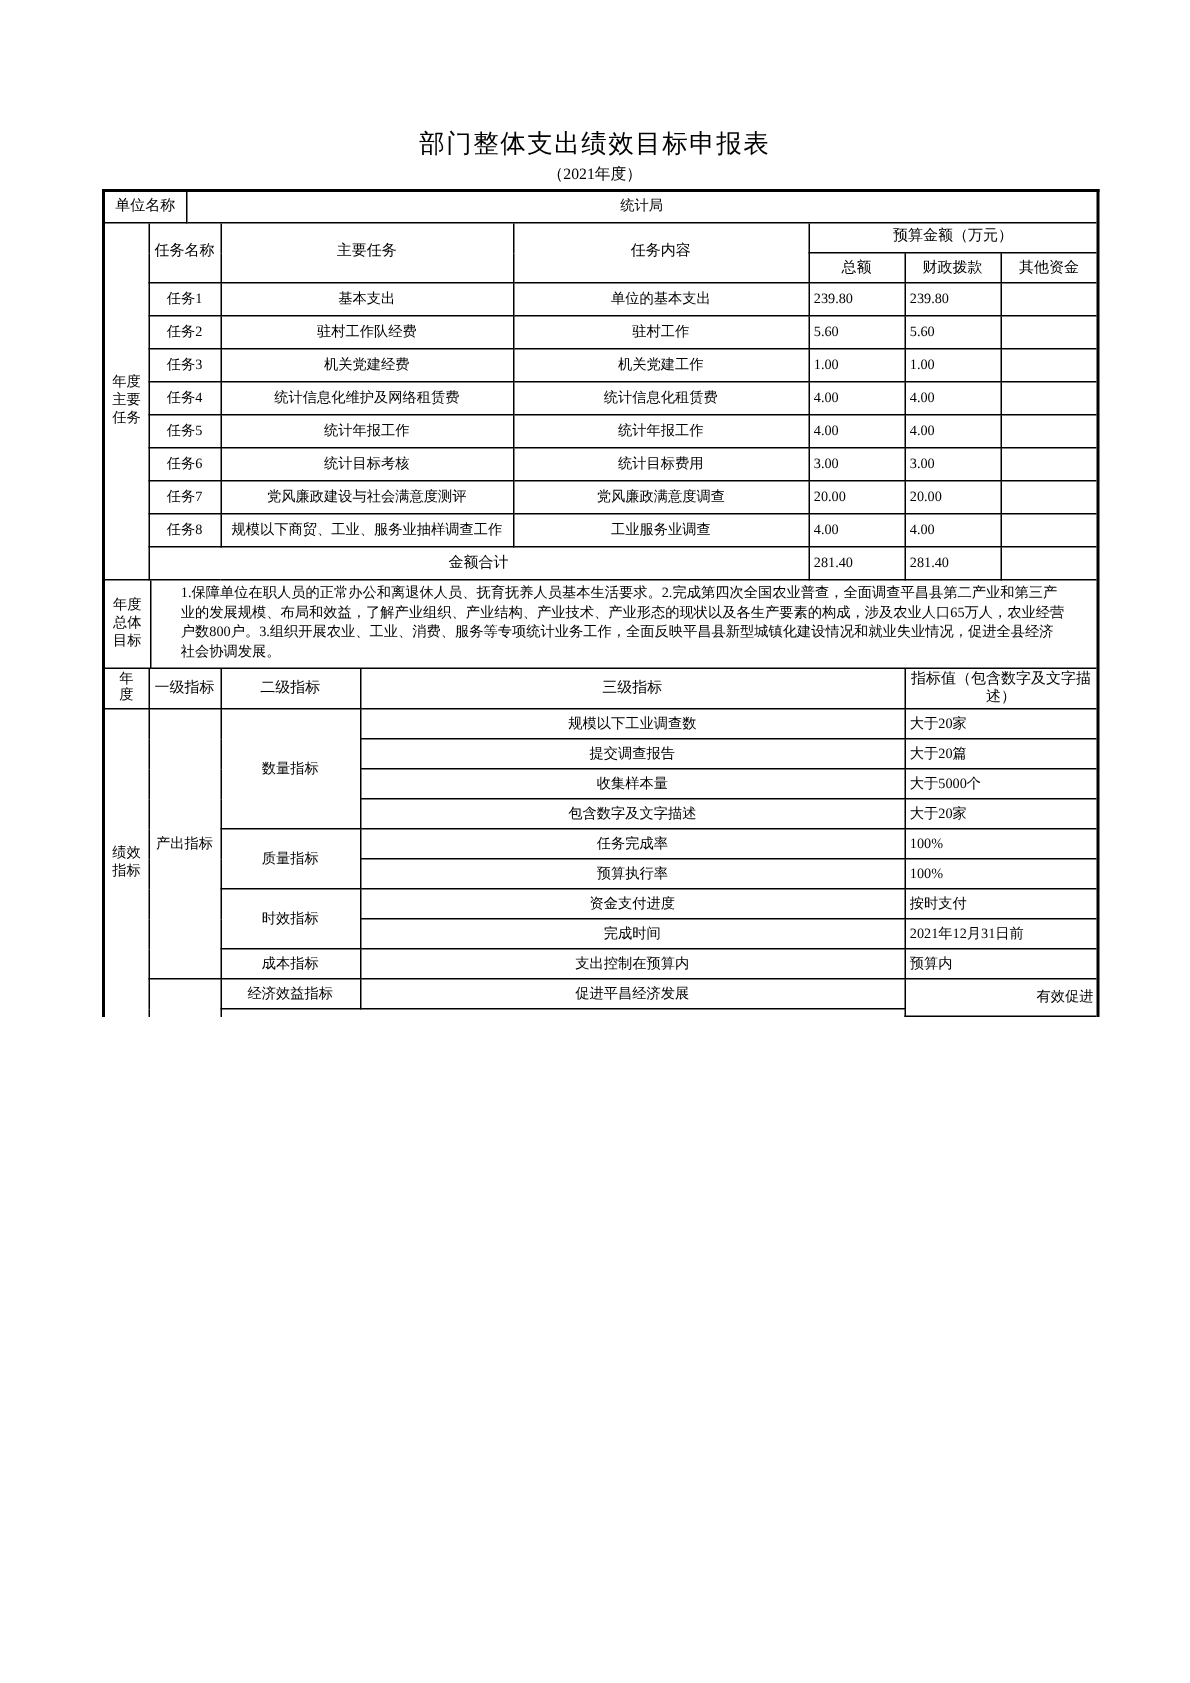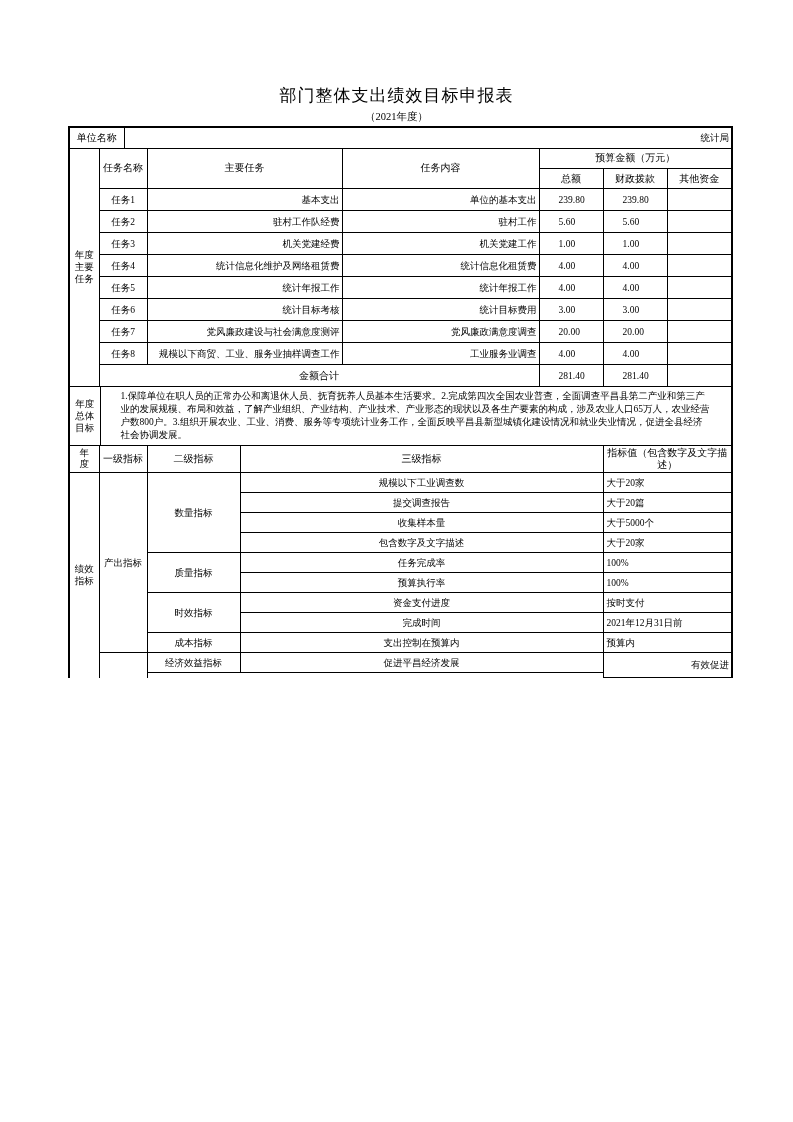--- a/index.html
+++ b/index.html
@@ -21,22 +21,22 @@
   td{
     border-right:1px solid #000;border-bottom:1px solid #000;
     font-size:9.5px;line-height:12px;padding:1px 2px;
     overflow:hidden;vertical-align:middle;word-break:break-all;
   }
   td.rlast{border-right:none;}
   td.center{text-align:center;}
   td.hdr{text-align:center;font-size:10px;}
   td.vlabel{text-align:center;padding:1px 4px;line-height:12px;}
   td.corner{text-align:center;padding:1px 9px;line-height:11px;}
-  td.num{text-align:left;padding-left:19px;font-size:9.5px;}
-  td.txt{text-align:right;white-space:nowrap;}
+  td.num{text-align:left;padding-left:3px;font-size:9.5px;}
+  td.txt{text-align:center;white-space:nowrap;}
   td.goal{
     text-align:left;padding:3px 20px;line-height:13px;font-size:9.5px;
     word-break:break-all;
   }
   td.open-bottom{border-bottom:none;}
   td.stub-cell{border:none;}
   td.val{ text-align:left;padding-left:3px;}
   td.val-last{border-left:1px solid #000;text-align:right;}
   tr.unit-row{height:20px;}
   tr.hrow{height:20px;}

